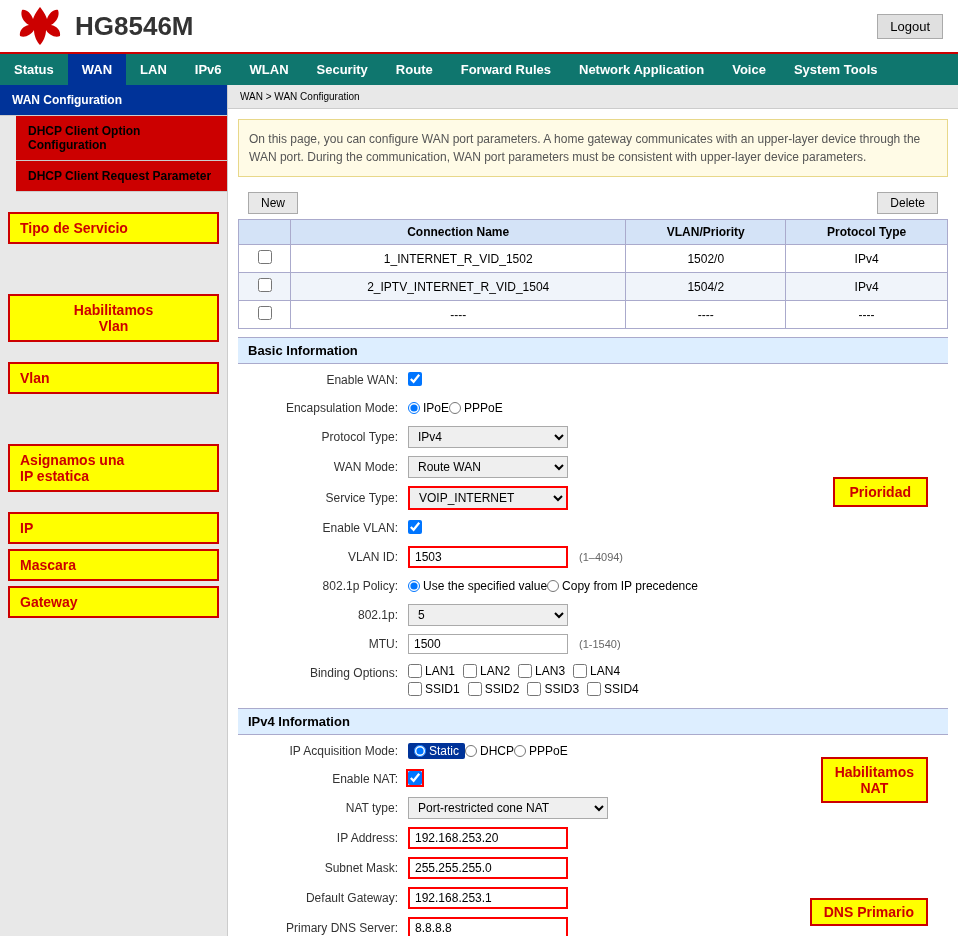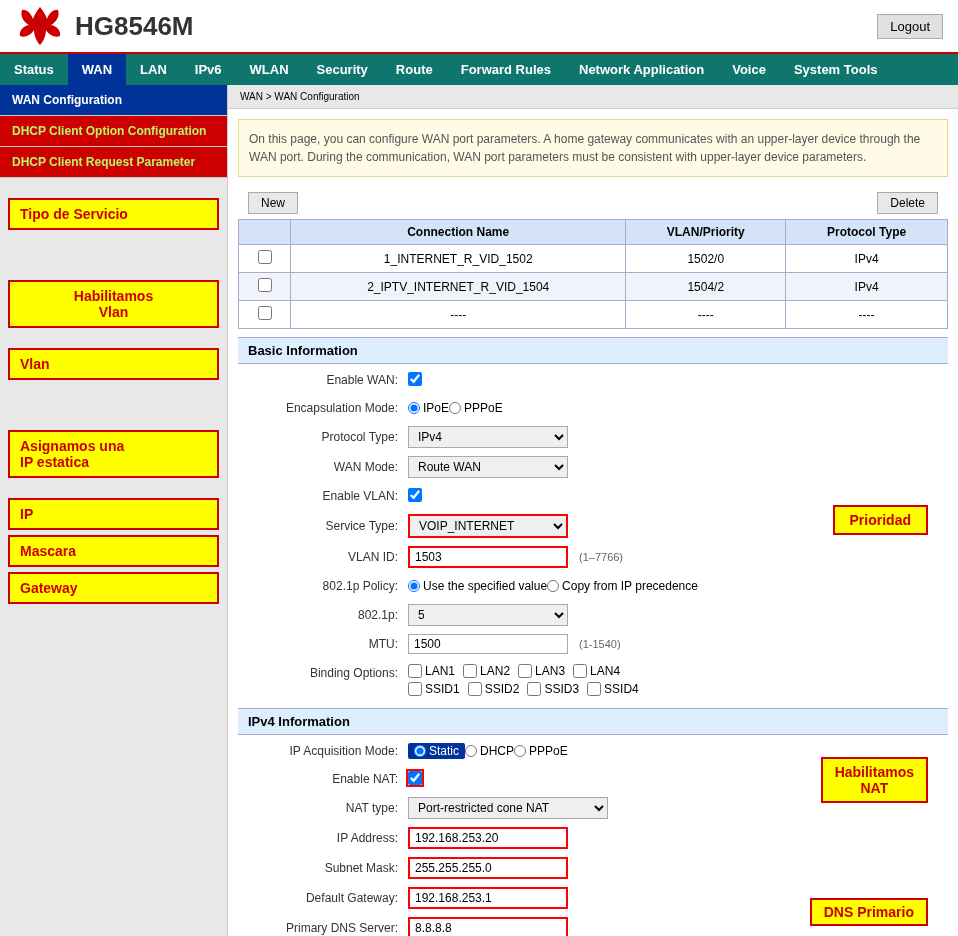--- a/index.html
+++ b/index.html
@@ -14,21 +14,21 @@
     
     .nav { background: #0f766e; display: flex; align-items: stretch; }
     .nav-item { color: white; padding: 8px 14px; cursor: pointer; font-size: 13px; font-weight: bold; white-space: nowrap; }
     .nav-item.active { background: #003399; }
 
     
     .main-layout { display: flex; }
     .sidebar { width: 228px; background: #e8e8e8; border-right: 1px solid #ccc; min-height: 870px; }
     .sidebar-item { padding: 8px 12px; font-size: 12px; font-weight: bold; cursor: pointer; border-bottom: 1px solid #ccc; }
     .sidebar-item.active { background: #003399; color: white; }
-    .sidebar-item:not(.active) { background: #cc0000; color: #bef264; }
+    .sidebar-item:not(.active) { background: #cc0000; color: #000000; margin-left: 16px; }
 
     
     .content { flex: 1; background: white; padding: 0; }
     .breadcrumb { background: #e8e8e8; padding: 6px 12px; font-size: 10px; border-bottom: 1px solid #ccc; }
     .info-box { background: #fffbe6; border: 1px solid #e8d88a; margin: 10px; padding: 10px; font-size: 12px; color: #555; line-height: 1.5; }
 
     
     .table-actions { display: flex; justify-content: space-between; gap: 5px; padding: 5px 20px; }
     .btn { padding: 3px 12px; font-size: 12px; cursor: pointer; border: 1px solid #aaa; background: #e8e8e8; }
 
@@ -192,43 +192,43 @@
 
       <div class="form-row">
         <div class="form-label">WAN Mode:</div>
         <div class="form-field">
           <select>
             <option>Route WAN</option>
           </select>
         </div>
       </div>
 
-      <div class="form-row">
-        <div class="form-label">Enable VLAN:</div>
-        <div class="form-field">
-          <input type="checkbox" checked="" style="border: 2px solid red;">
-        </div>
-      </div>
-
       <div class="form-row" style="position:relative;">
         <div class="form-label">Service Type:</div>
         <div class="form-field">
           <select style="border: 2px solid red; width: 160px;">
             <option>VOIP_INTERNET</option>
           </select>
         </div>
 
         <div style="position: absolute; right: 30px; top: -5px; border: 2px solid #cc0000; background: #ffff00; padding: 5px 15px; font-size: 14px; font-weight: bold; color: #cc0000;">Prioridad</div>
+      </div>
+
+      <div class="form-row">
+        <div class="form-label">Enable VLAN:</div>
+        <div class="form-field">
+          <input type="checkbox" checked="" style="border: 2px solid red;">
+        </div>
       </div>
 
       <div class="form-row">
         <div class="form-label">VLAN ID:</div>
         <div class="form-field" style="display:flex;align-items:center;gap:6px;">
           <input type="text" class="red-border" value="1503" style="">
-          <span class="hint">(1–7766)</span>
+          <span class="hint">(1–4094)</span>
         </div>
       </div>
 
       <div class="form-row">
         <div class="form-label">802.1p Policy:</div>
         <div class="form-field">
           <div class="radio-group">
             <label>
               <input type="radio" name="policy" checked="" style="">
               <span>Use the specified value</span>

